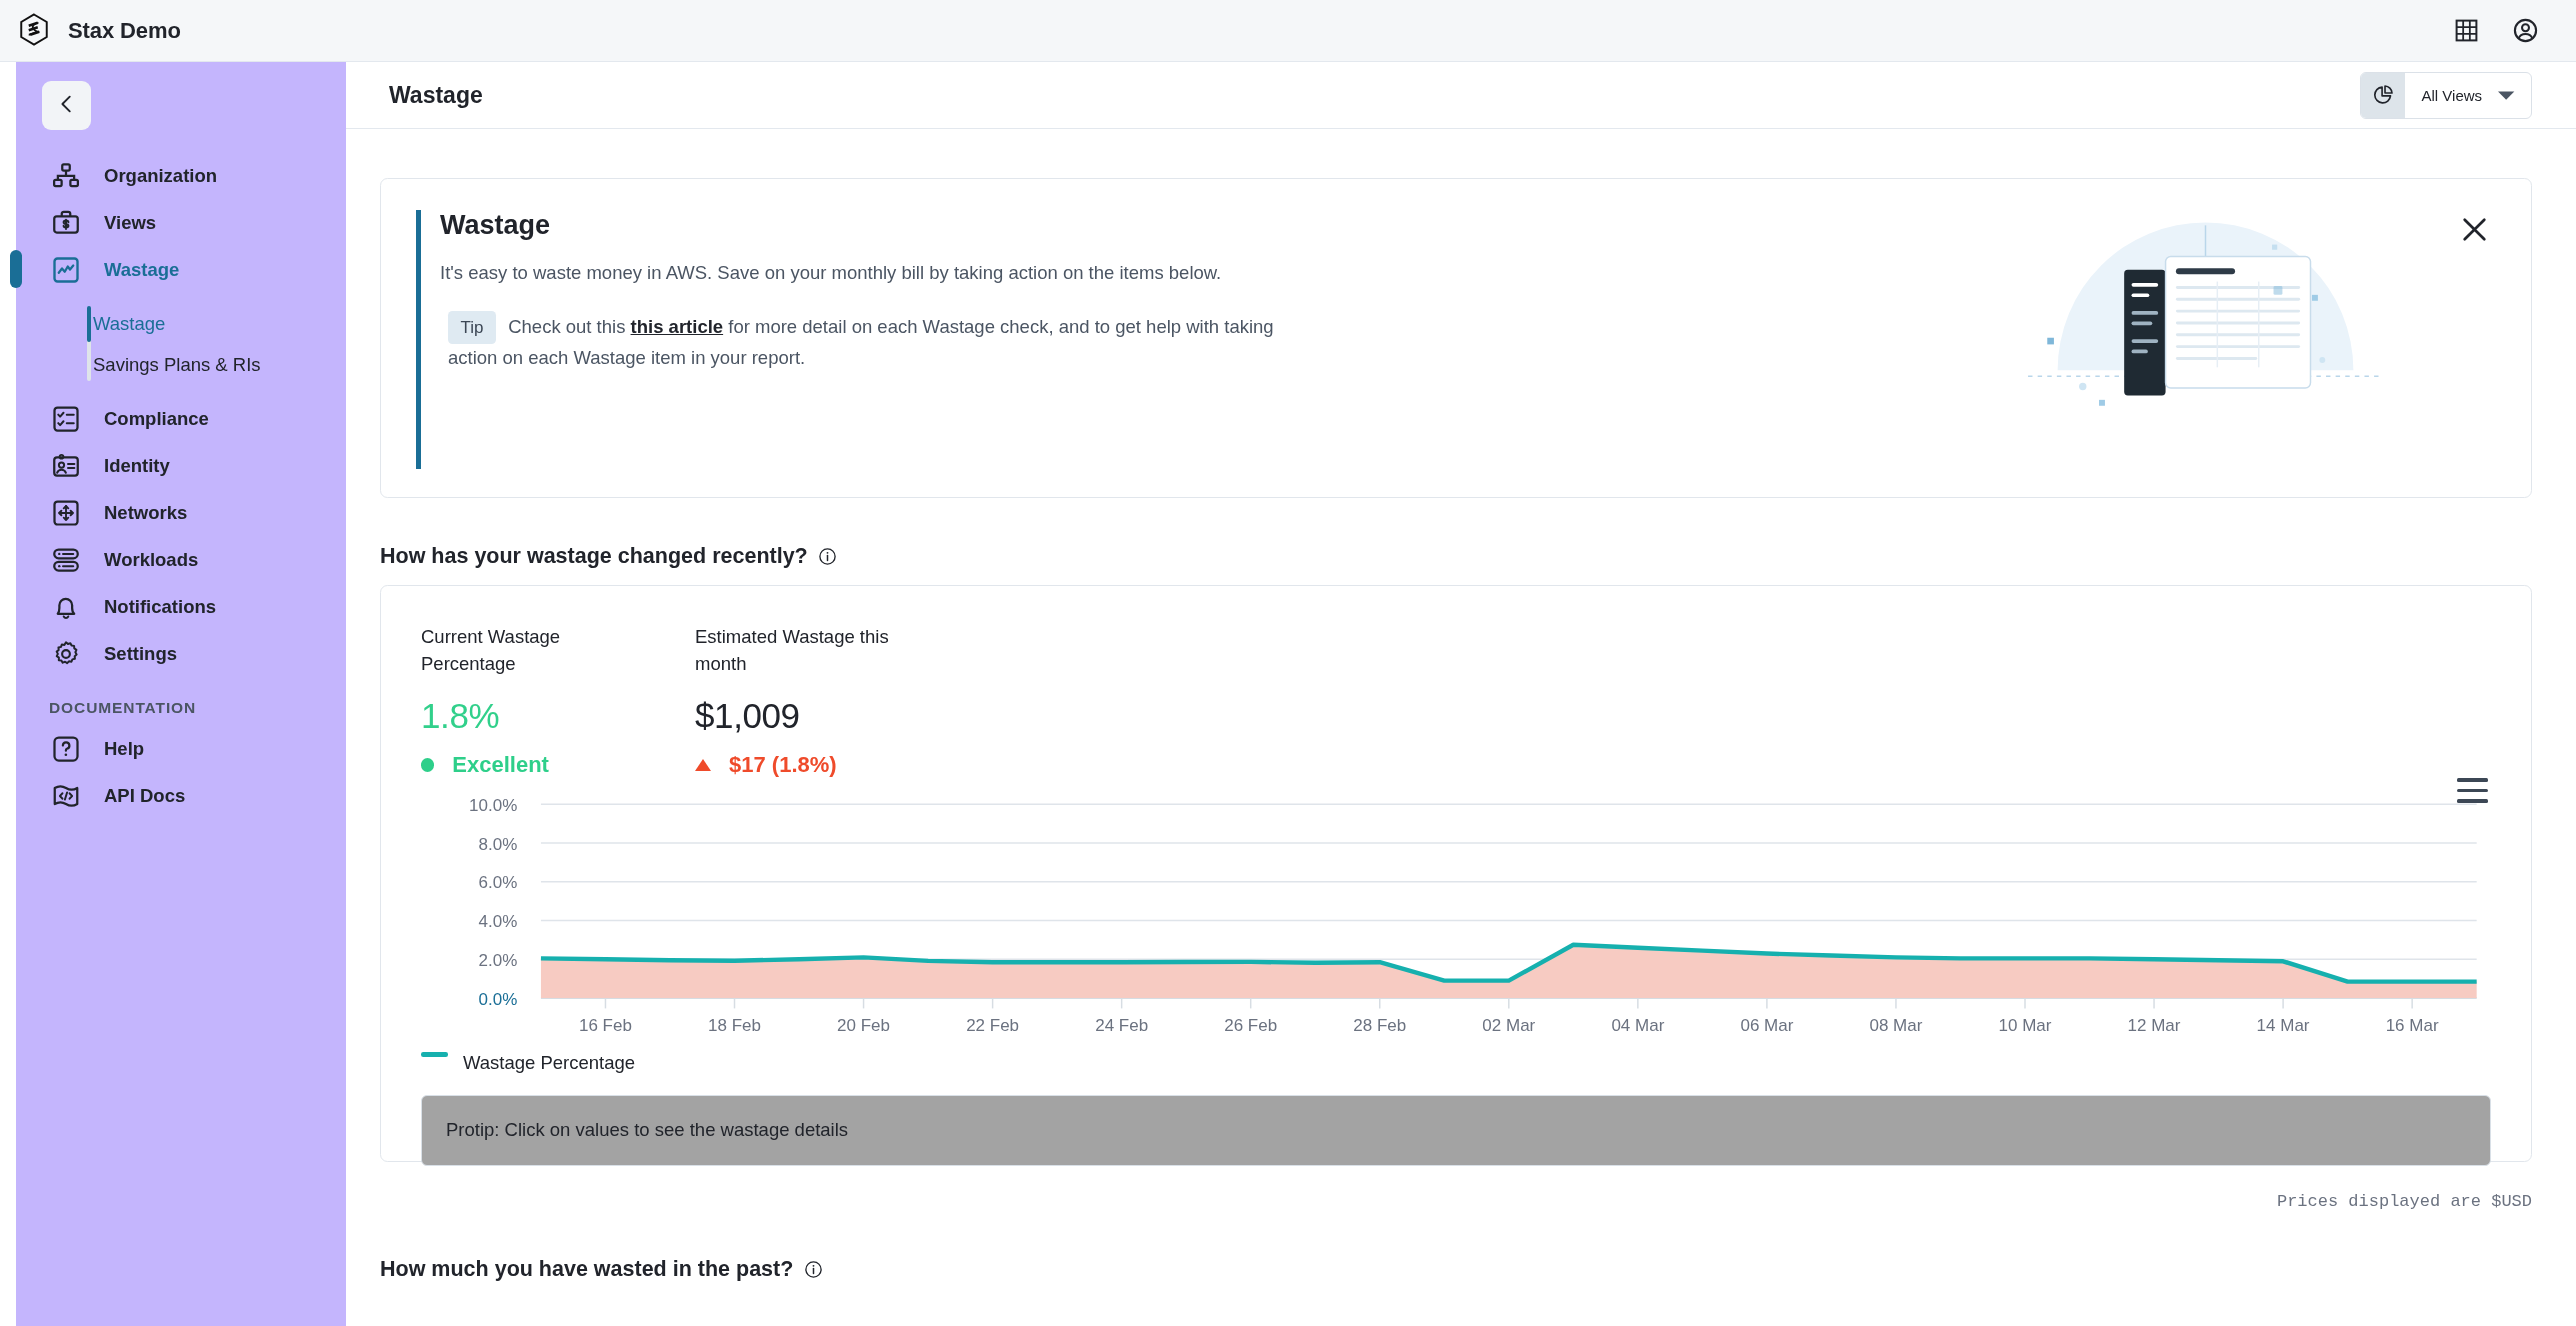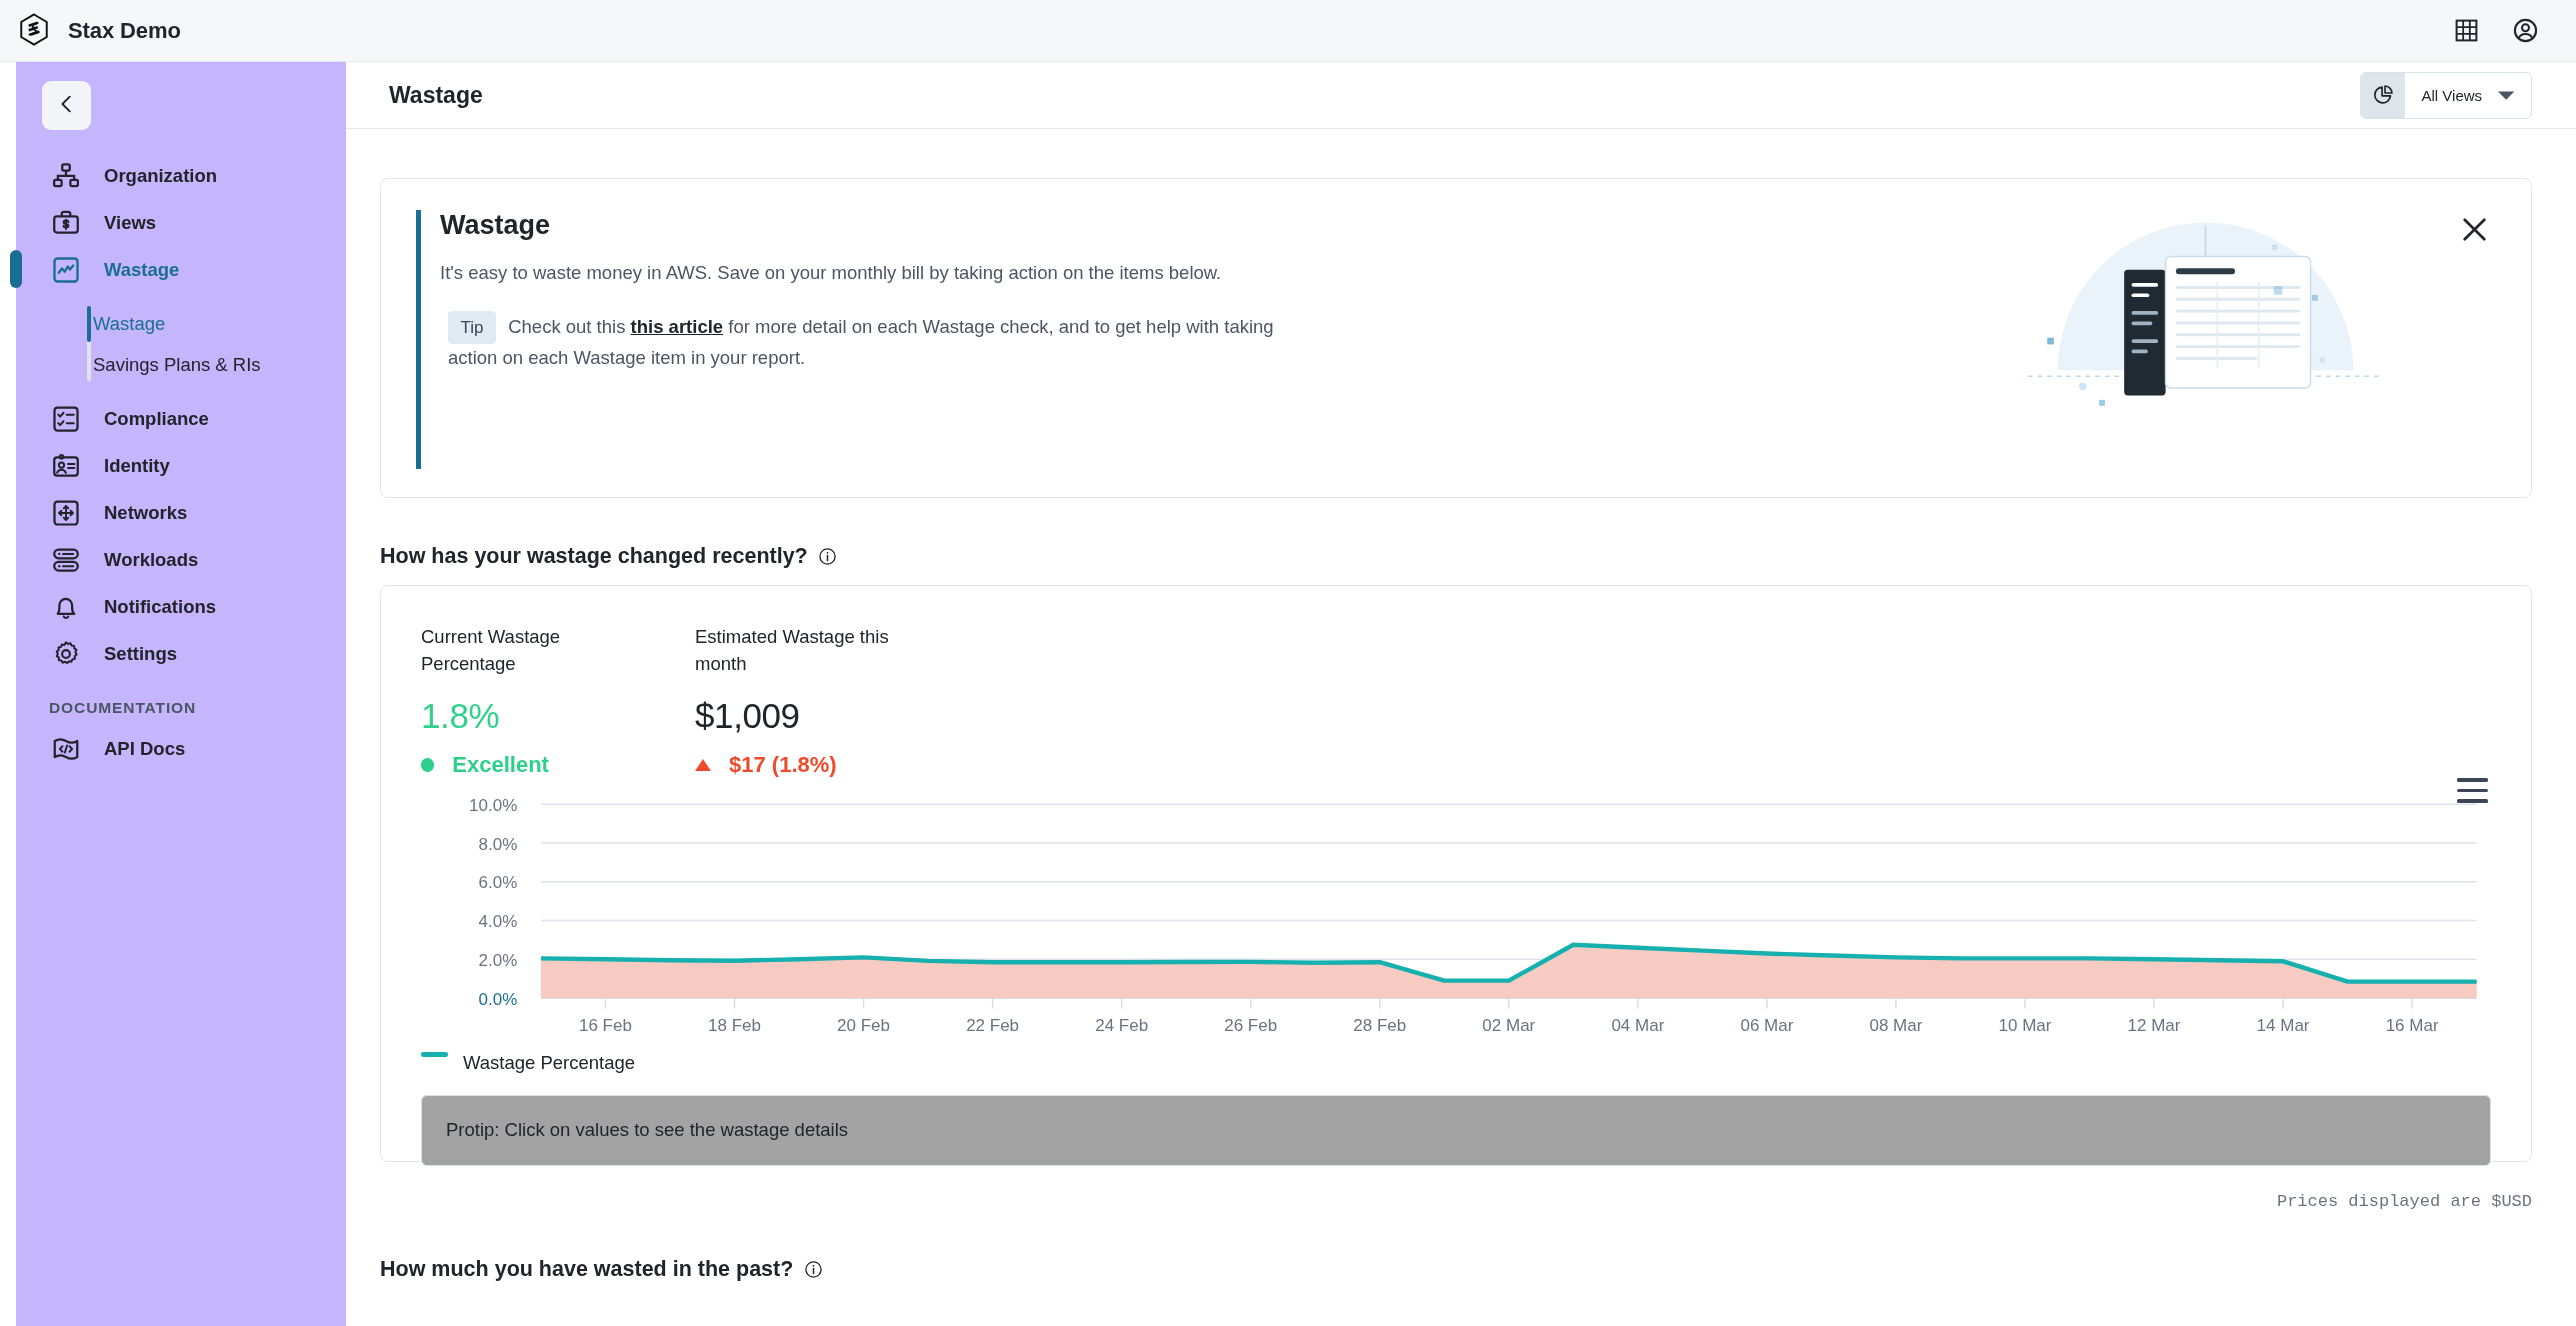--- a/index.html
+++ b/index.html
@@ -313,20 +313,30 @@
           <svg width="30" height="30" viewBox="0 0 24 24">
             <path d="M12 2.6l1.55 1.4 1.95-.6.95 1.85 2 .25.2 2.05 1.7 1.15-.85 1.9 1.0 1.8-1.55 1.35.15 2.05-2.0.5-.75 1.9-2.0-.35-1.4 1.5-1.7-1.15-1.9.75-1.05-1.8-2.05-.2.05-2.05-1.7-1.15.9-1.85-.95-1.8 1.6-1.3-.2-2.05 2.05-.45.7-1.95 2.0.4z" fill="none" stroke="#21242b" stroke-width="1.6" stroke-linejoin="round"></path>
             <circle cx="12" cy="12" r="3.1" fill="none" stroke="#21242b" stroke-width="1.7"></circle>
           </svg>
         </span>
         <span class="nav-label">Settings</span>
       </div>
 
       <div class="nav-section">DOCUMENTATION</div>
 
+      <div class="nav-item">
+        <span class="nav-icon">
+          <svg width="30" height="30" viewBox="0 0 24 24">
+            <rect x="2.8" y="2.8" width="18.4" height="18.4" rx="3.4" fill="none" stroke="#21242b" stroke-width="1.8"></rect>
+            <path d="M9.5 9.2a2.6 2.6 0 1 1 3.2 2.6c-.7.25-.8.8-.8 1.5" fill="none" stroke="#21242b" stroke-width="1.8" stroke-linecap="round"></path>
+            <circle cx="11.9" cy="16.6" r="1.05" fill="#21242b"></circle>
+          </svg>
+        </span>
+        <span class="nav-label">Help</span>
+      </div>
 
       <div class="nav-item">
         <span class="nav-icon">
           <svg width="30" height="30" viewBox="0 0 24 24">
             <path d="M3 5.6c3-1.8 6-1.8 9 0s6 1.8 9 0v12.8c-3 1.8-6 1.8-9 0s-6-1.8-9 0z" fill="none" stroke="#21242b" stroke-width="1.8" stroke-linejoin="round"></path>
             <path d="M9.2 9.8L7.1 12l2.1 2.2M14.8 9.8L16.9 12l-2.1 2.2M12.9 9.1l-1.8 5.8" fill="none" stroke="#21242b" stroke-width="1.5" stroke-linecap="round" stroke-linejoin="round"></path>
           </svg>
         </span>
         <span class="nav-label">API Docs</span>
       </div>

